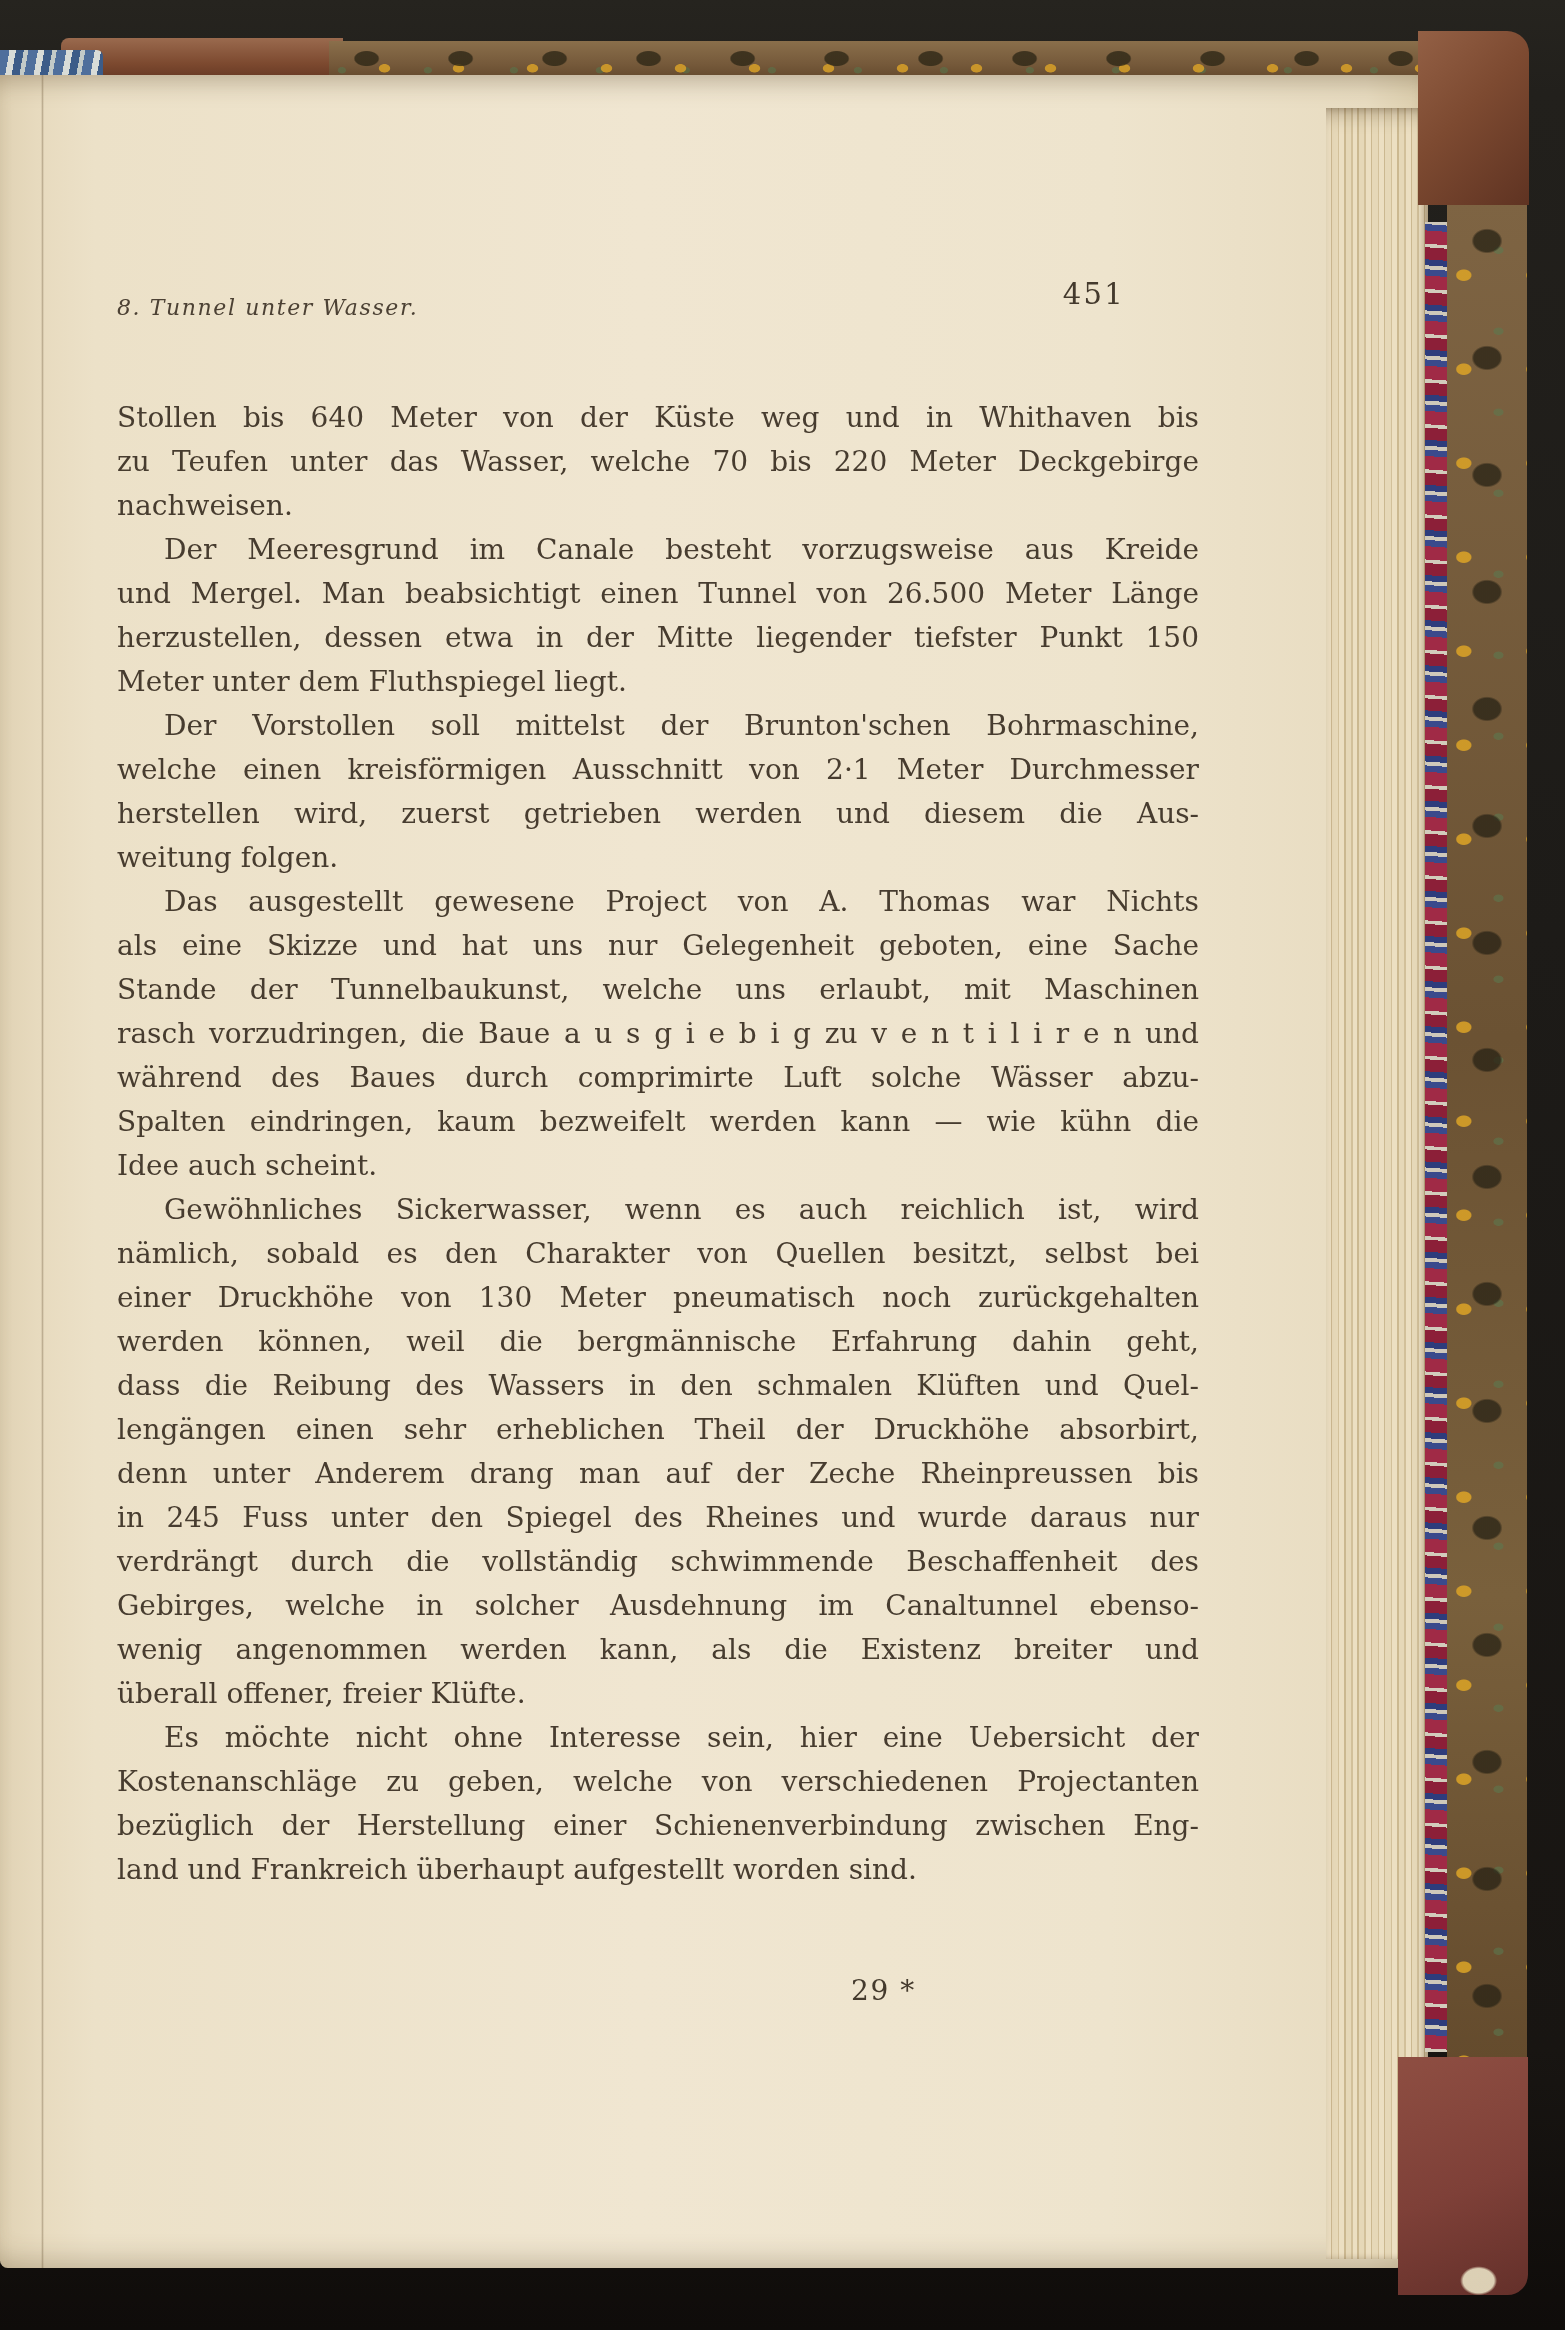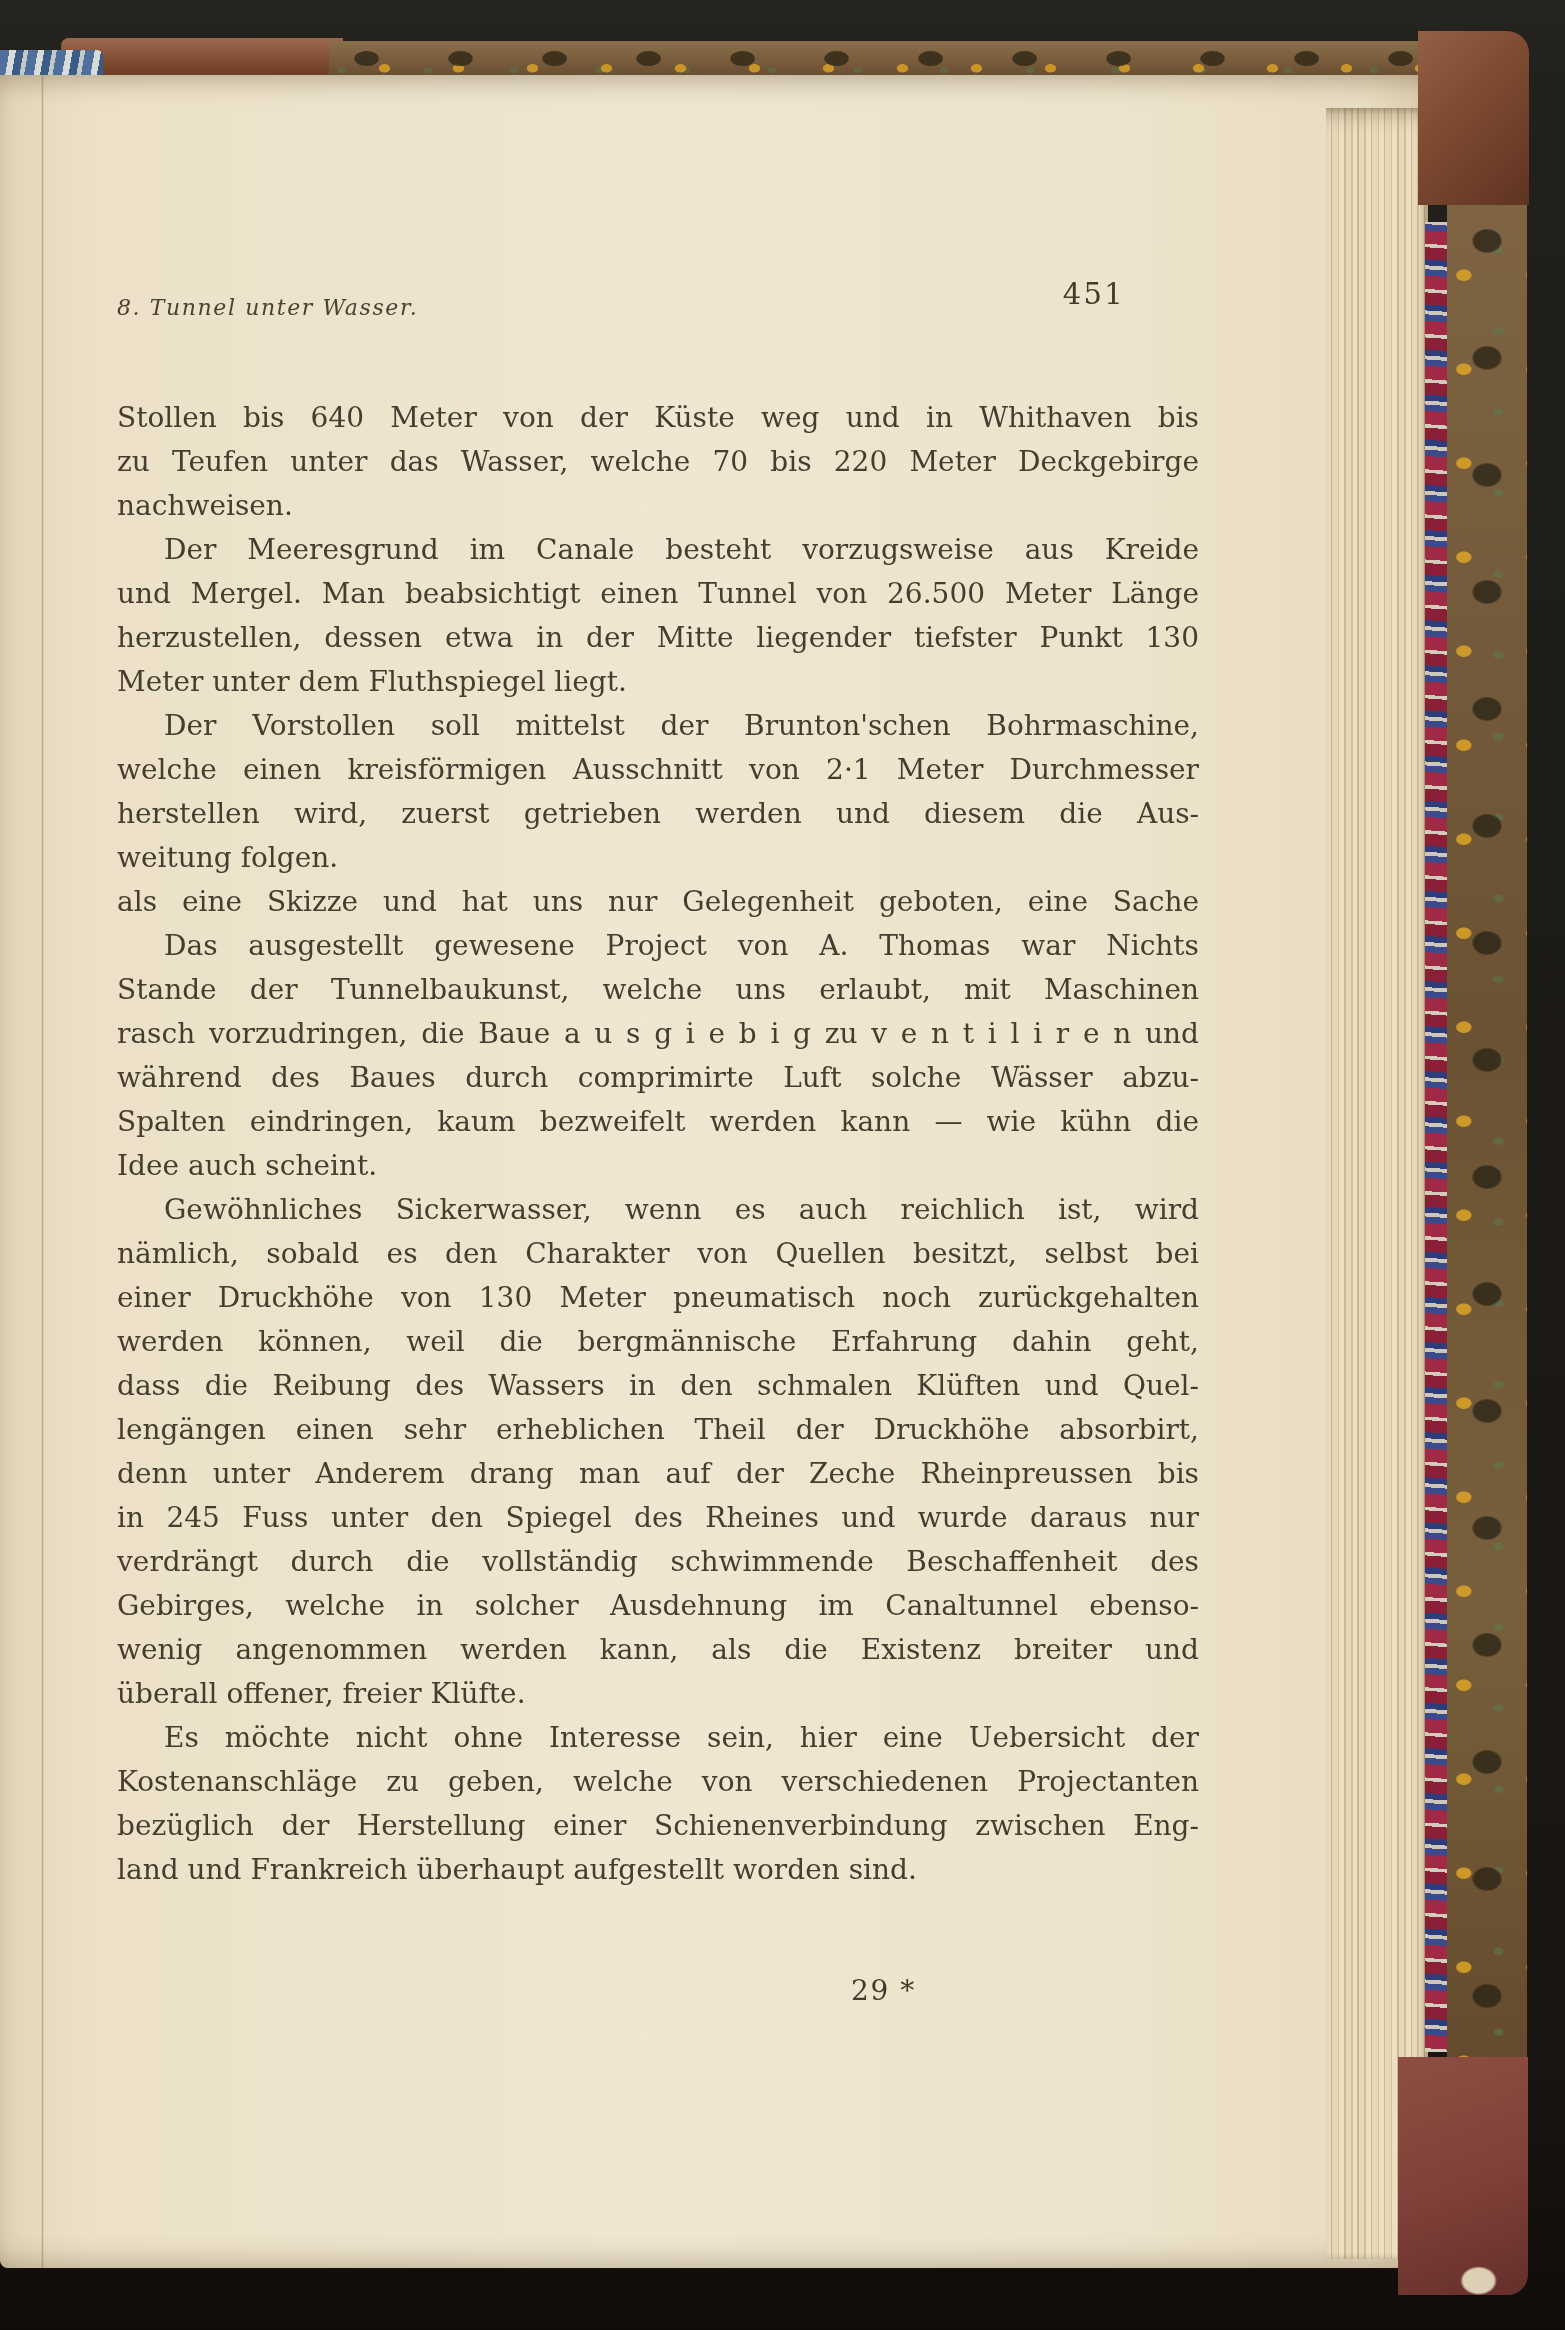--- a/index.html
+++ b/index.html
@@ -116,32 +116,32 @@
     </div>
     <div class="textbody">
         <div class="para">
           <div class="line">Stollen bis 640 Meter von der Küste weg und in Whithaven bis</div>
           <div class="line">zu Teufen unter das Wasser, welche 70 bis 220 Meter Deckgebirge</div>
           <div class="line last">nachweisen.</div>
         </div>
         <div class="para">
           <div class="line indent">Der Meeresgrund im Canale besteht vorzugsweise aus Kreide</div>
           <div class="line">und Mergel. Man beabsichtigt einen Tunnel von 26.500 Meter Länge</div>
-          <div class="line">herzustellen, dessen etwa in der Mitte liegender tiefster Punkt 130</div>
+          <div class="line">herzustellen, dessen etwa in der Mitte liegender tiefster Punkt 150</div>
           <div class="line last">Meter unter dem Fluthspiegel liegt.</div>
         </div>
         <div class="para">
           <div class="line indent">Der Vorstollen soll mittelst der Brunton'schen Bohrmaschine,</div>
           <div class="line">welche einen kreisförmigen Ausschnitt von 2·1 Meter Durchmesser</div>
           <div class="line">herstellen wird, zuerst getrieben werden und diesem die Aus-</div>
           <div class="line last">weitung folgen.</div>
         </div>
         <div class="para">
+          <div class="line indent">Das ausgestellt gewesene Project von A. Thomas war Nichts</div>
           <div class="line">als eine Skizze und hat uns nur Gelegenheit geboten, eine Sache</div>
-          <div class="line indent">Das ausgestellt gewesene Project von A. Thomas war Nichts</div>
           <div class="line">Stande der Tunnelbaukunst, welche uns erlaubt, mit Maschinen</div>
           <div class="line">rasch vorzudringen, die Baue a u s g i e b i g zu v e n t i l i r e n und</div>
           <div class="line">während des Baues durch comprimirte Luft solche Wässer abzu-</div>
           <div class="line">Spalten eindringen, kaum bezweifelt werden kann — wie kühn die</div>
           <div class="line last">Idee auch scheint.</div>
         </div>
         <div class="para">
           <div class="line indent">Gewöhnliches Sickerwasser, wenn es auch reichlich ist, wird</div>
           <div class="line">nämlich, sobald es den Charakter von Quellen besitzt, selbst bei</div>
           <div class="line">einer Druckhöhe von 130 Meter pneumatisch noch zurückgehalten</div>

